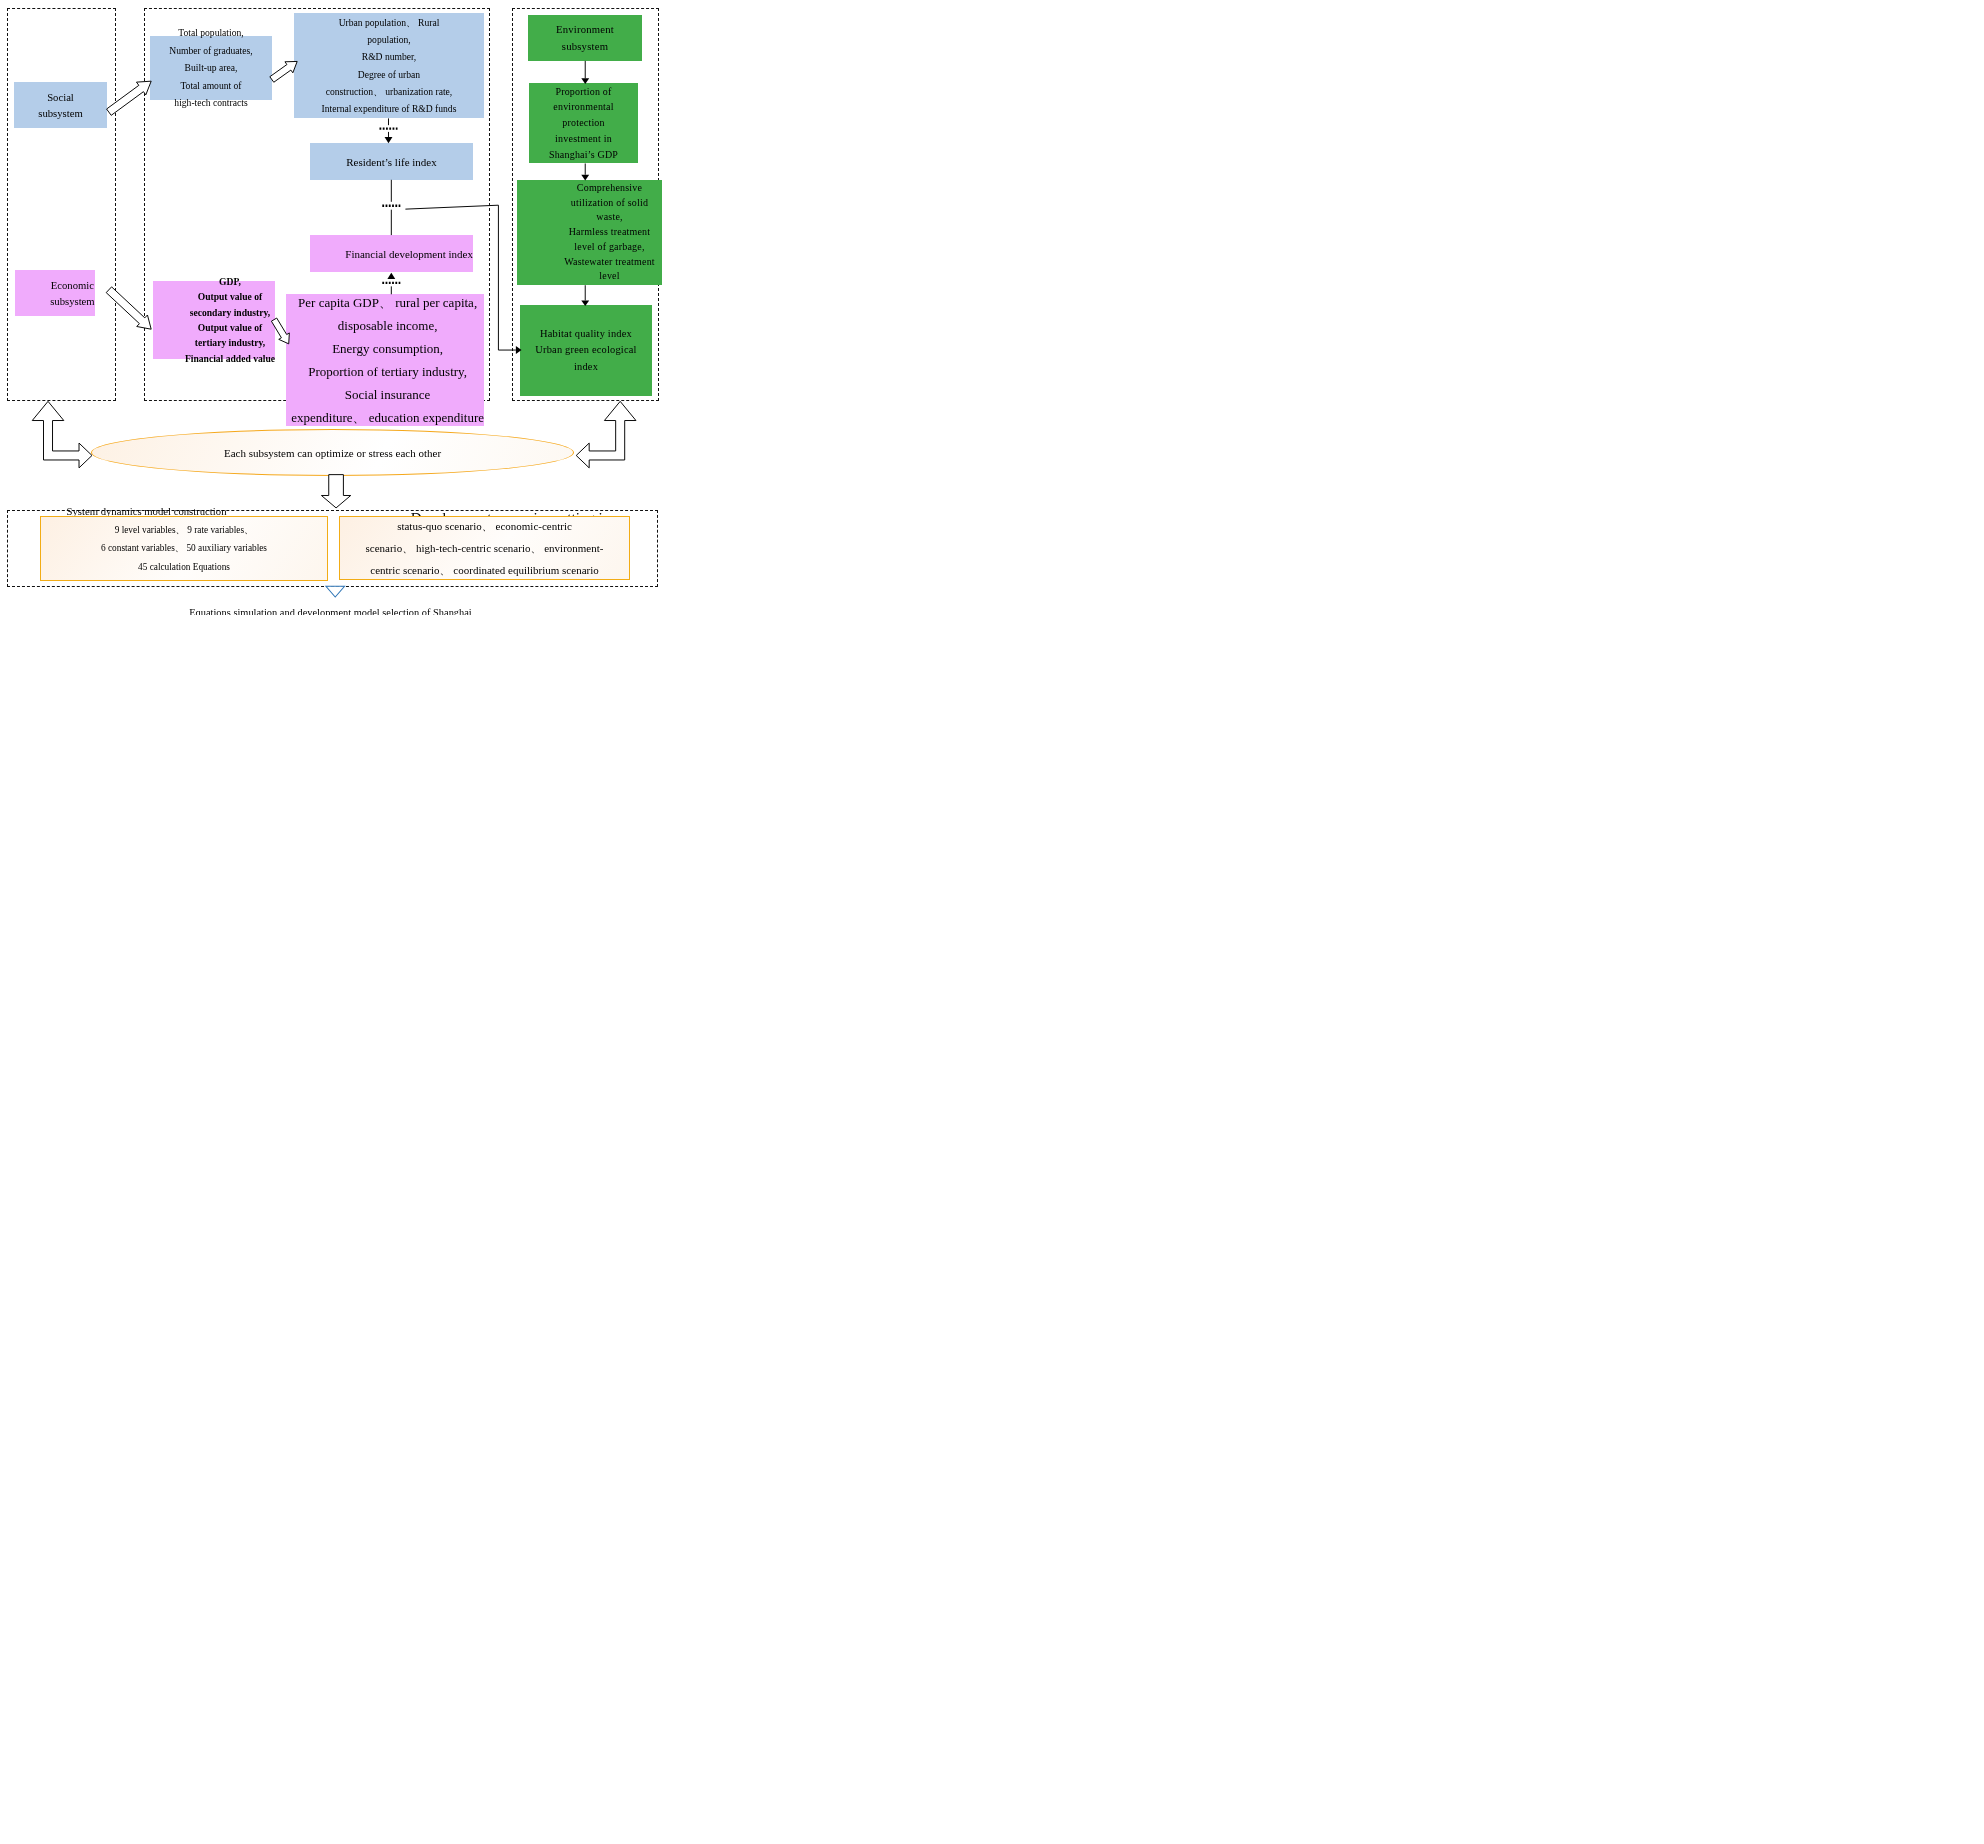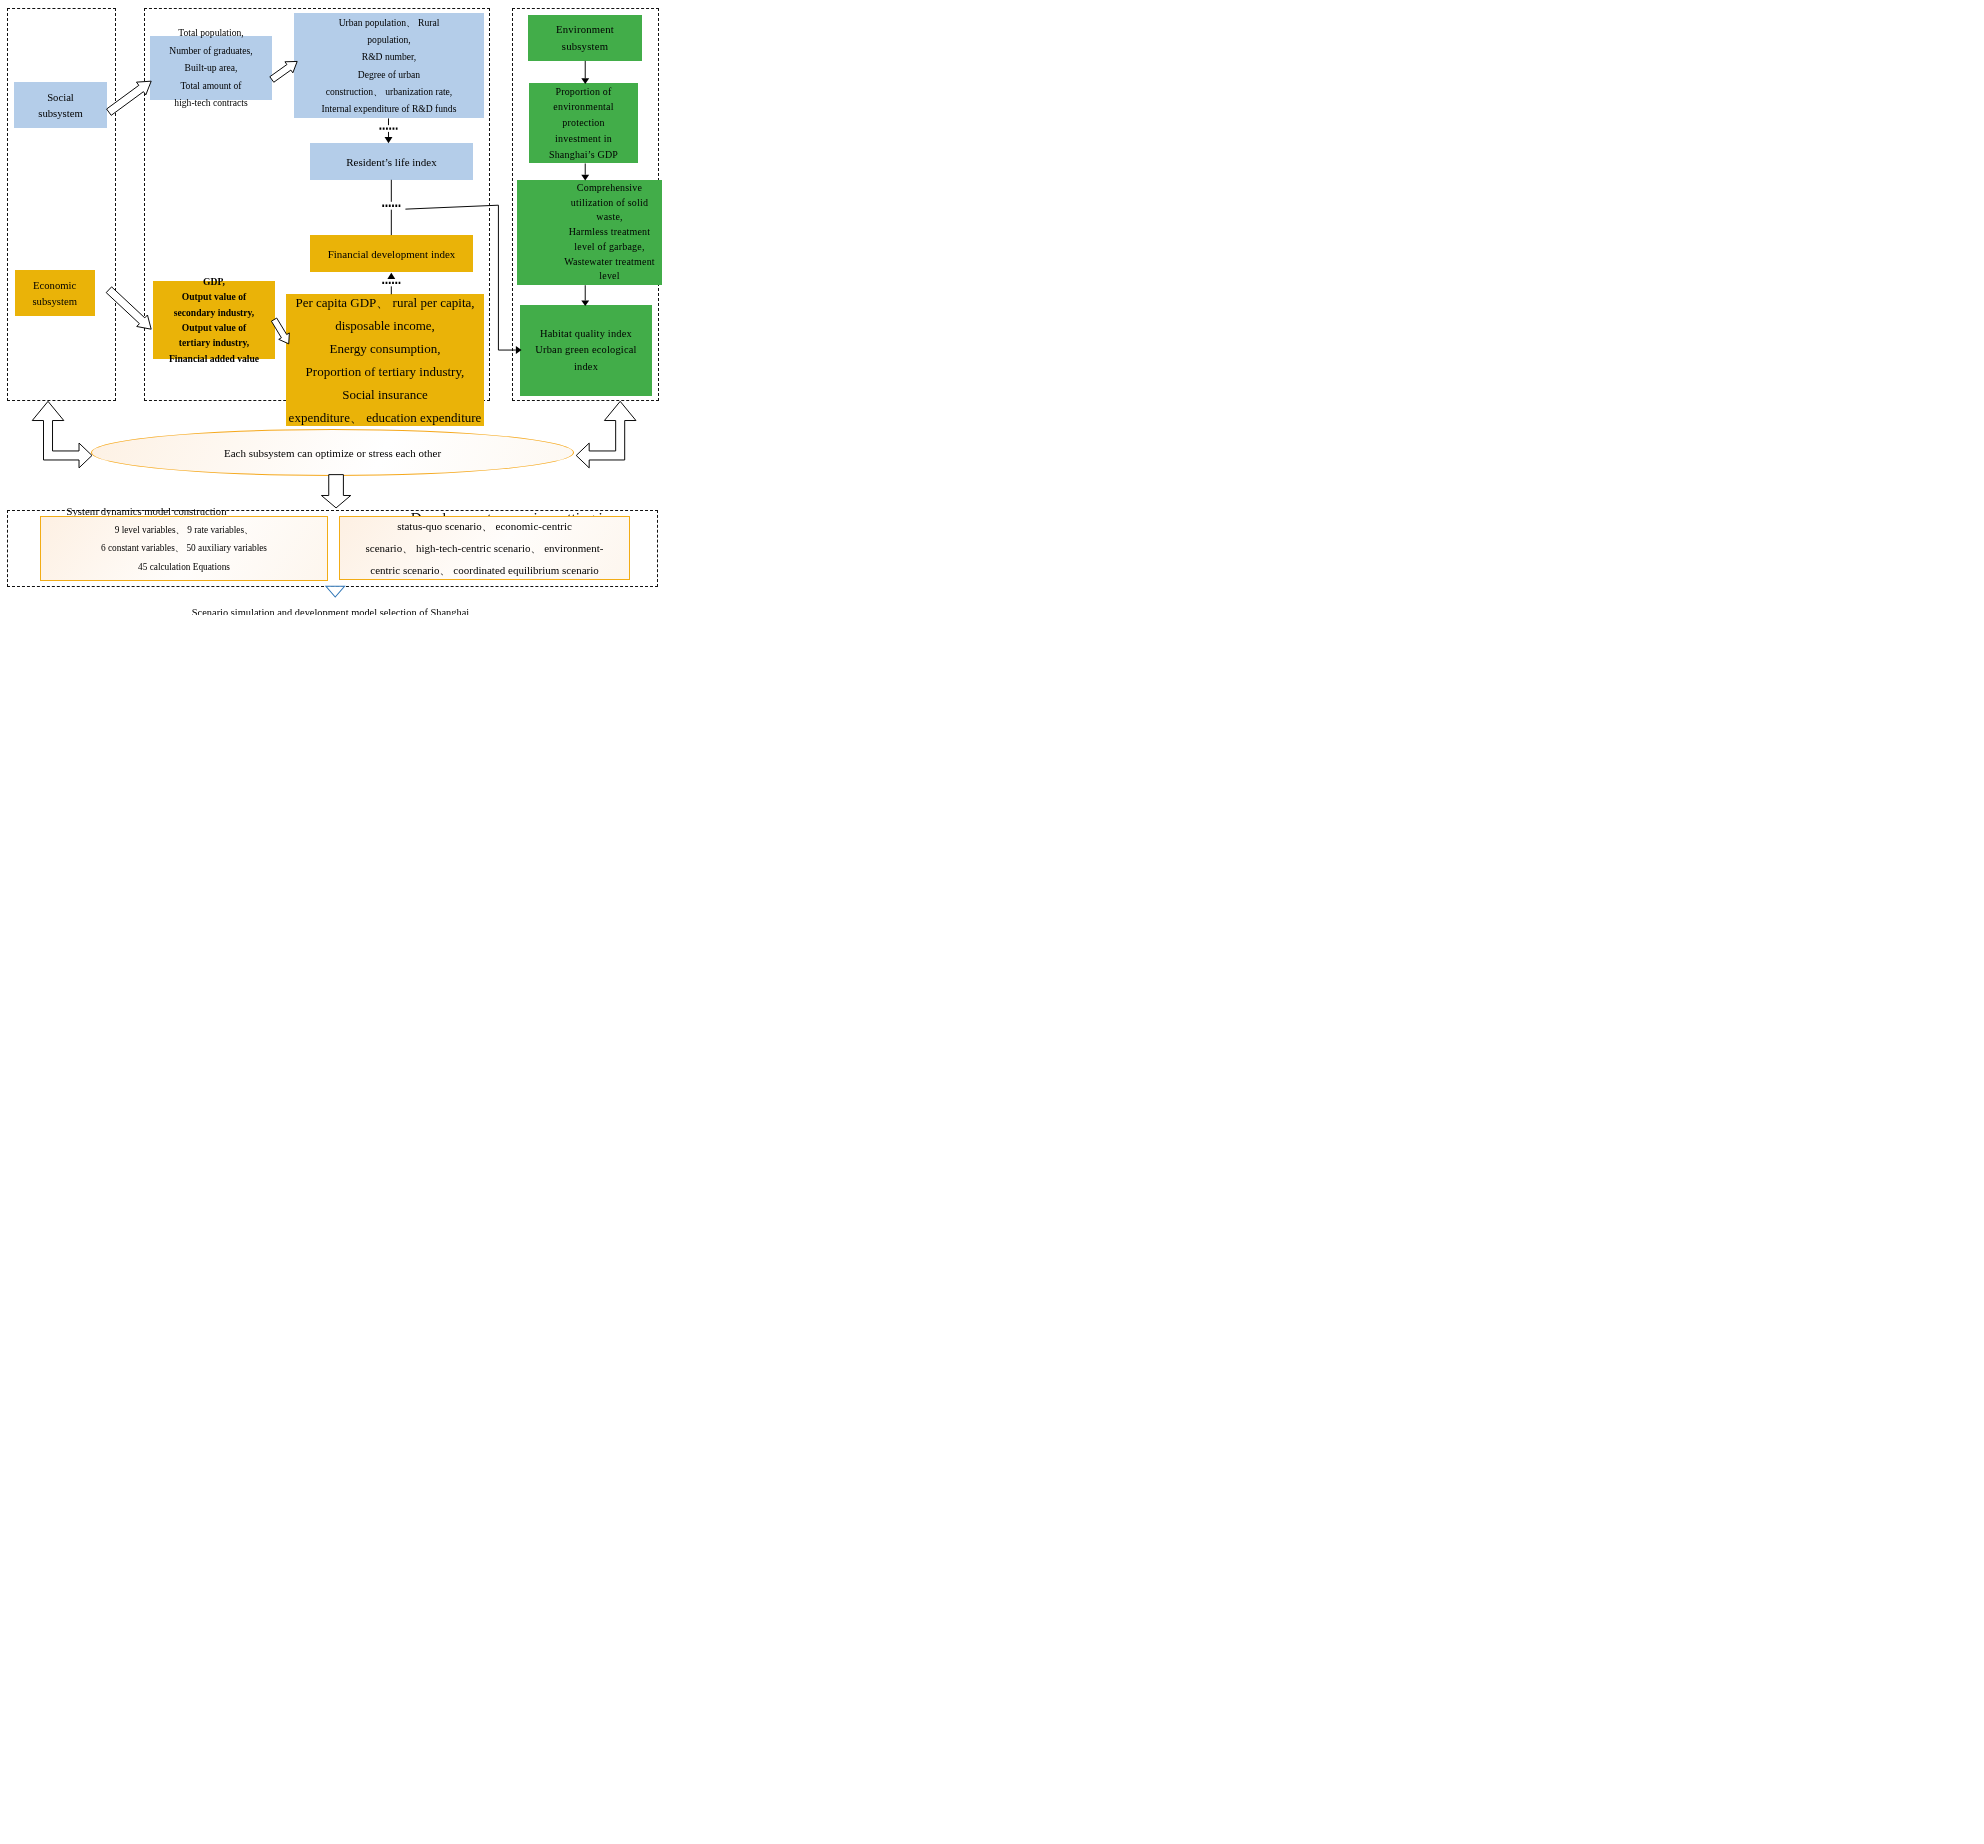--- a/index.html
+++ b/index.html
@@ -8,21 +8,21 @@
     font-family:"Liberation Serif","DejaVu Serif",serif;color:#000;
     overflow:hidden;
   }
   .abs{position:absolute;}
   .panel{border:1.1px dashed #111;}
   .box{
     display:flex;align-items:center;justify-content:center;
     text-align:center;white-space:pre-line;
   }
   .blue{background:#b4cde9;}
-  .orange{background:#eab308;}
+  .orange{background:#f0abfc;justify-content:flex-end;}
   .green{background:#42ad49;letter-spacing:0.2px;}
   .goldbox{
     border:1.4px solid #f2ac15;
     background:linear-gradient(125deg,#fdf0e3 0%,#fffdfb 55%,#fdf6ee 100%);
   }
   .ellipse{
     border:1.4px solid #f5a81c;border-radius:50%;
     background:linear-gradient(115deg,#fdf1e4 0%,#ffffff 60%,#fdf8f2 100%);
     display:flex;align-items:center;justify-content:center;text-align:center;
   }
@@ -133,21 +133,21 @@
 6 constant variables、 50 auxiliary variables
 45 calculation Equations</span>
   </div>
   <div class="abs box goldbox" style="left:339px;top:516px;width:289px;height:62px;font-size:11px;line-height:2.0;">
     <span>status-quo scenario、 economic-centric
 scenario、 high-tech-centric scenario、 environment-
 centric scenario、 coordinated equilibrium scenario</span>
   </div>
 
   <div class="abs lbl" style="left:105px;top:596px;width:451px;font-size:10.4px;">
-    <span>Scenario simulation and development model selection of Shanghai</span>
+    <span>Equations simulation and development model selection of Shanghai</span>
   </div>
 
   <svg width="662" height="615" viewBox="0 0 1174 1091">
 
     <g>
       <line class="wire" x1="1038" y1="108" x2="1038" y2="139"></line>
       <polygon class="head" points="1031,139 1045,139 1038,149"></polygon>
     </g>
     <g>
       <line class="wire" x1="1038" y1="290" x2="1038" y2="310"></line>

